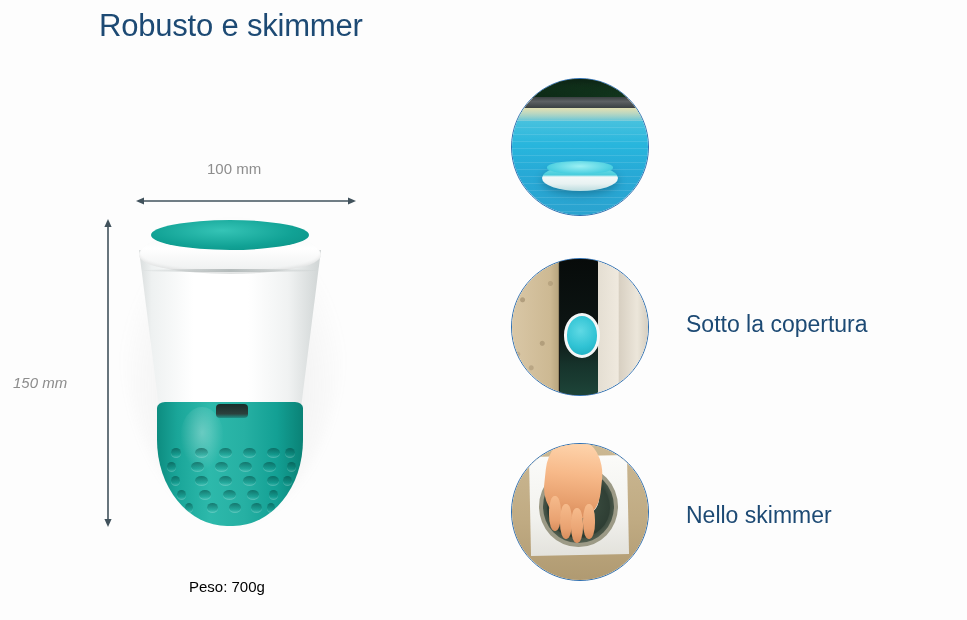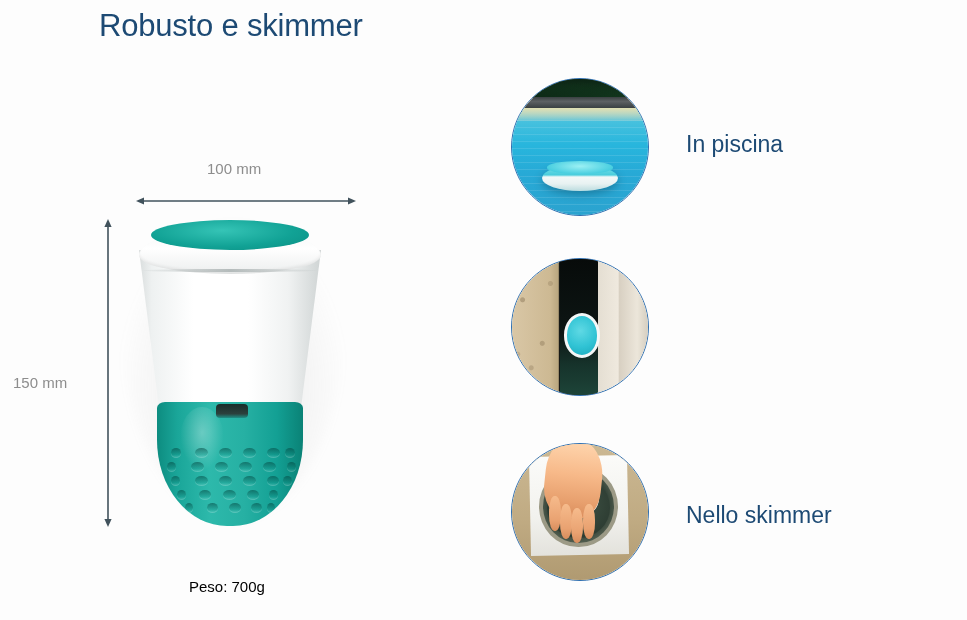--- a/index.html
+++ b/index.html
@@ -54,20 +54,21 @@
   }
 
   
   #height-dimension-label {
     position: absolute;
     left: 13px;
     top: 374px;
     font-size: 15px;
     color: #8d8d8d;
     white-space: nowrap;
+    font-style: italic;
   }
   #height-dimension-arrow {
     position: absolute;
     left: 101px;
     top: 219px;
     width: 14px;
     height: 308px;
   }
 
   
@@ -456,31 +457,31 @@
     <div class="feature-thumb">
       <div class="scene-pool">
         <div class="treeline"></div>
         <div class="coping"></div>
         <div class="waterline"></div>
         <div class="ripples"></div>
         <div class="device"></div>
         <div class="device-top"></div>
       </div>
     </div>
-    <div class="feature-label" style="top:53px;">In piscina</div>
   </div>
 
   <div class="feature-row" style="top:258px;">
     <div class="feature-thumb">
       <div class="scene-cover">
         <div class="grit"></div>
         <div class="water-dark"></div>
         <div class="device-round"></div>
       </div>
     </div>
+    <div class="feature-label" style="top:53px;">Sotto la copertura</div>
   </div>
 
   <div class="feature-row" style="top:443px;">
     <div class="feature-thumb">
       <div class="scene-skimmer">
         <div class="lid-square"></div>
         <div class="well-ring"></div>
         <div class="well-water"></div>
         <div class="device-disc"></div>
         <div class="hand"></div>

